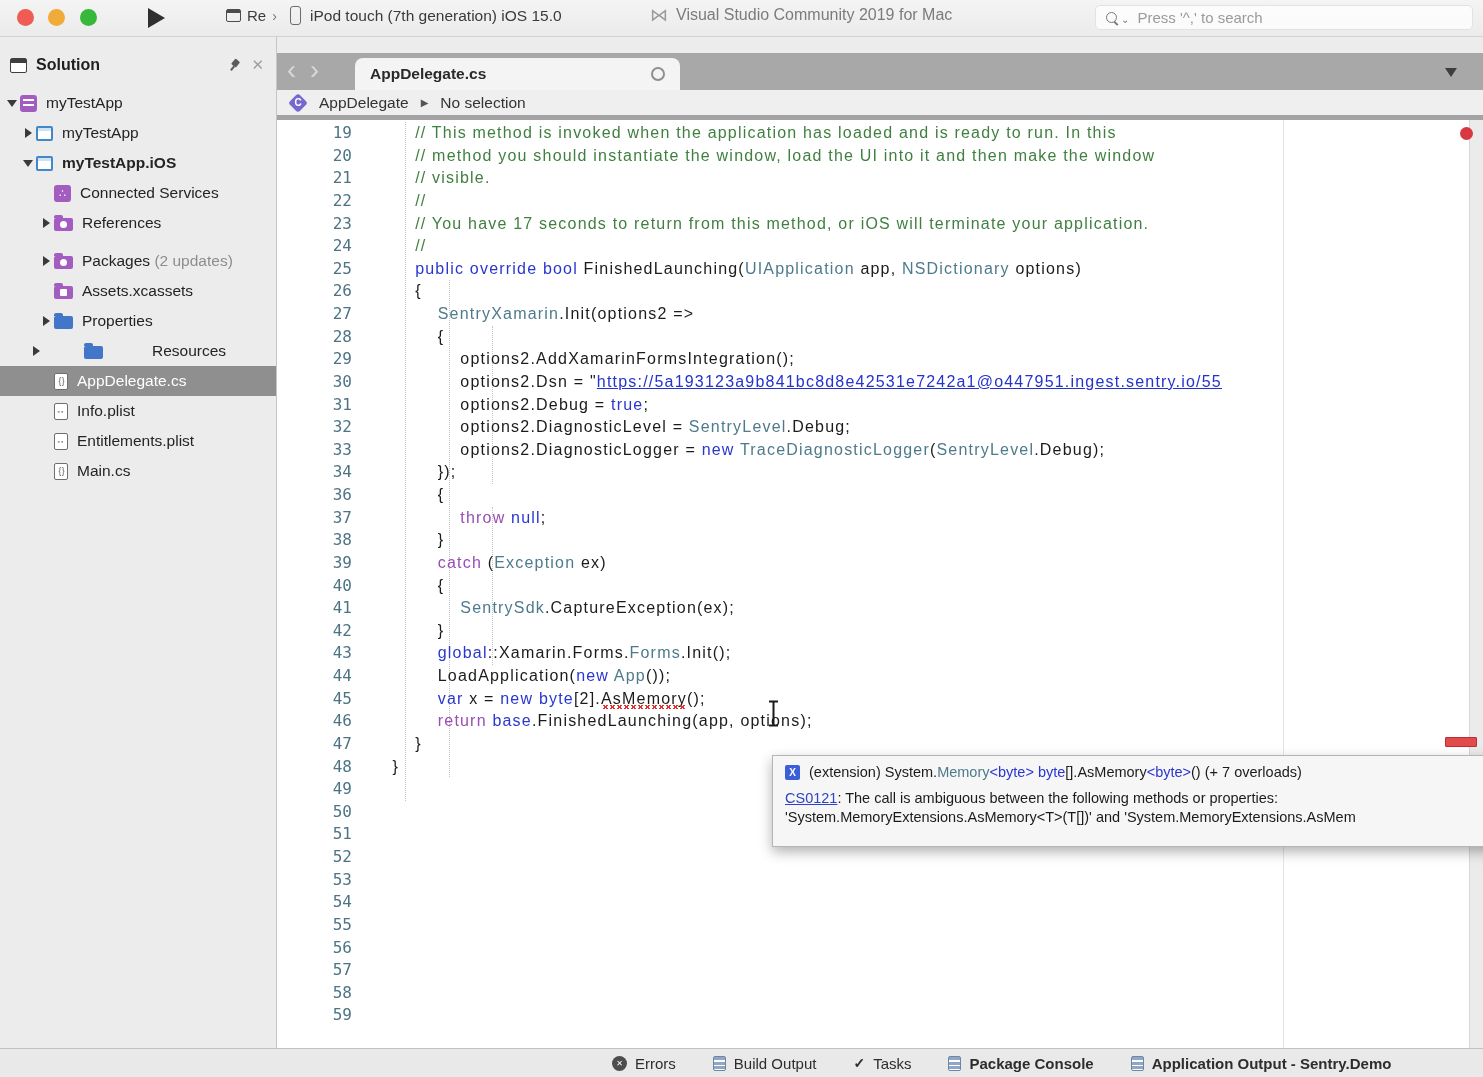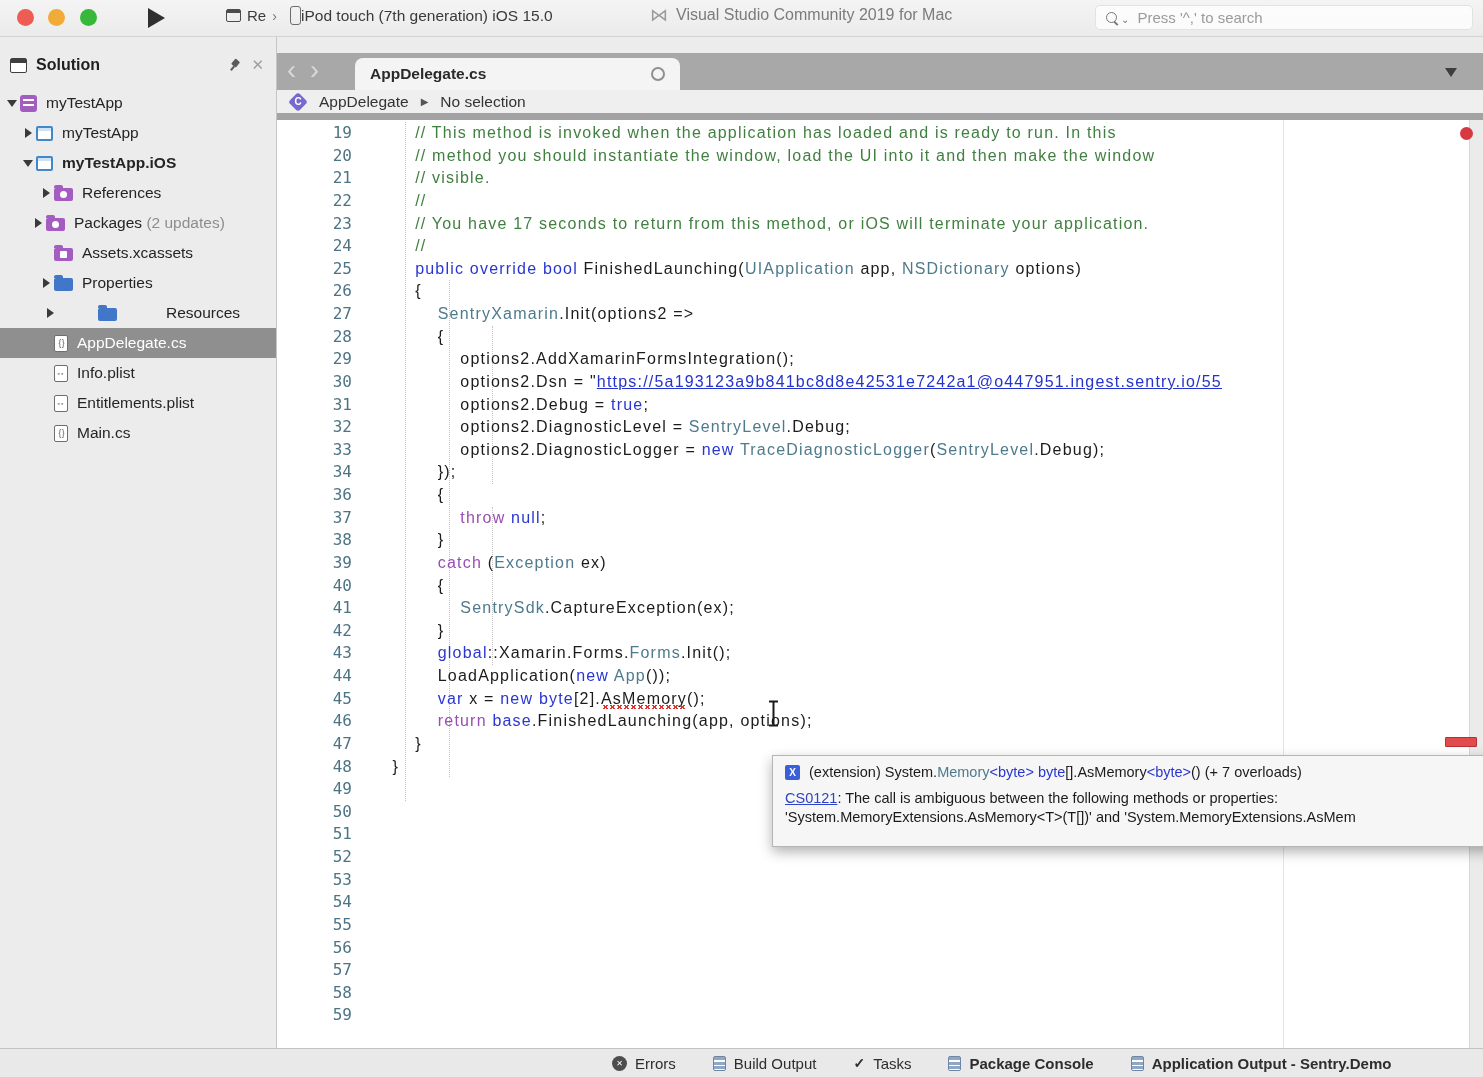--- a/index.html
+++ b/index.html
@@ -10,21 +10,21 @@
   .toolbar{position:absolute;top:0;left:0;width:1483px;height:36px;
            background:linear-gradient(#f4f4f4,#ebebeb);border-bottom:1px solid #d3d3d3;z-index:30}
   .tl{position:absolute;top:9px;width:17px;height:17px;border-radius:50%}
   .tl.red{left:17px;background:#ee5c53}.tl.yellow{left:48px;background:#f0ab39}.tl.green{left:80px;background:#37b83a}
   .run-tri{position:absolute;left:148px;top:8px;width:0;height:0;
            border-left:17px solid #2f2f2f;border-top:10px solid transparent;border-bottom:10px solid transparent}
   .config{position:absolute;left:226px;top:7px;display:flex;align-items:center;gap:6px;font-size:15px;color:#3c3c3c}
   .win-ico{width:15px;height:13px;border:1.7px solid #4c4c4c;border-radius:2px;position:relative;box-sizing:border-box}
   .win-ico::before{content:"";position:absolute;left:0;right:0;top:0;height:3px;background:#4c4c4c}
   .chev{color:#7a7a7a;font-size:14px}
-  .device{position:absolute;left:290px;top:6px;display:flex;align-items:center;font-size:15.5px;color:#3a3a3a}
+  .device{position:absolute;left:290px;top:6px;display:flex;align-items:center;gap:9px;font-size:15.5px;color:#3a3a3a}
   .phone-ico{width:11px;height:19px;border:1.7px solid #6b6b6b;border-radius:3px;box-sizing:border-box}
   .apptitle{position:absolute;left:650px;top:6px;display:flex;align-items:center;gap:8px;font-size:16px;color:#7b7b7b}
   .vs-ico{font-size:18px;color:#9a9a9a;line-height:18px}
   .search{position:absolute;left:1095px;top:5px;width:378px;height:25px;background:rgba(255,255,255,.75);
           border:1px solid #e2e2e2;border-radius:5px;display:flex;align-items:center;gap:8px;padding-left:10px;box-sizing:border-box}
   .mag{width:9px;height:9px;border:1.6px solid #787878;border-radius:50%;position:relative}
   .mag::after{content:"";position:absolute;width:1.7px;height:5px;background:#787878;left:8px;top:8px;transform:rotate(-45deg)}
   .mag-chev{color:#787878;font-size:10px;margin-left:-4px;margin-top:4px}
   .search-text{font-size:15px;color:#9b9b9b}
 
@@ -75,21 +75,21 @@
   
   .editor-col{flex:1;position:relative;background:#ececec}
   .tabstrip{position:absolute;top:17px;left:0;right:0;height:37px;background:#a8a8a8}
   .nav-chevs{position:absolute;left:10px;top:2px;font-size:27px;color:#dadada;letter-spacing:14px}
   .active-tab{position:absolute;left:78px;top:5px;width:295px;height:32px;background:#f4f4f4;border-radius:8px 8px 0 0;
               display:flex;align-items:center;justify-content:space-between;padding:0 15px}
   .tab-title{font-size:15.5px;font-weight:bold;color:#2a2a2a}
   .tab-circle{width:10px;height:10px;border:2px solid #8f8f8f;border-radius:50%}
   .tab-dd{position:absolute;right:26px;top:15px;width:0;height:0;border-top:9px solid #3e3e3e;
           border-left:6px solid transparent;border-right:6px solid transparent}
-  .breadcrumb{position:absolute;top:54px;left:0;right:0;height:30px;background:#efefef;border-bottom:7px solid #a3a3a3;
+  .breadcrumb{position:absolute;top:54px;left:0;right:0;height:30px;background:#efefef;border-bottom:5px solid #a3a3a3;
               display:flex;align-items:center;gap:12px;padding-left:12px;box-sizing:border-box}
   .crumb-icon{position:relative;width:18px;height:18px}
   .crumb-icon::before{content:"";position:absolute;inset:2px;background:#7668cf;transform:rotate(45deg);border-radius:3px}
   .crumb-icon::after{content:"C";position:absolute;inset:0;color:#fff;font-size:10px;font-weight:bold;text-align:center;line-height:18px}
   .crumb-text{font-size:15.5px;color:#333}
   .crumb-arrow{font-size:10px;color:#555}
 
   
   .code-region{position:absolute;top:84px;left:0;right:0;bottom:0;background:#fff;overflow:hidden}
   .code-lines{padding-top:2px;position:relative;z-index:2}
@@ -184,40 +184,45 @@
           <span class="tri right"></span>
           <span class="tree-ico icon-project"></span>
           <span class="tree-label">myTestApp</span>
         </div>
         <div class="tree-row" style="padding-left: 20px;">
           <span class="tri down"></span>
           <span class="tree-ico icon-project"></span>
           <span class="tree-label bold">myTestApp.iOS</span>
         </div>
         <div class="tree-row" style="padding-left: 38px;">
+          <span class="tri none"></span>
+          <span class="tree-ico icon-connected-services"></span>
+          <span class="tree-label">Connected Services</span>
+        </div>
+        <div class="tree-row" style="padding-left: 38px;">
           <span class="tri right"></span>
           <span class="tree-ico folder folder-purple dot"></span>
           <span class="tree-label">References</span>
         </div>
-        <div class="tree-row" style="padding-left: 30px;">
+        <div class="tree-row" style="padding-left: 38px; margin-top: 8px;">
           <span class="tri right"></span>
           <span class="tree-ico folder folder-purple dot"></span>
           <span class="tree-label">Packages<span class="tree-suffix"> (2 updates)</span></span>
         </div>
         <div class="tree-row" style="padding-left: 38px;">
           <span class="tri none"></span>
           <span class="tree-ico folder folder-purple sq"></span>
           <span class="tree-label">Assets.xcassets</span>
         </div>
         <div class="tree-row" style="padding-left: 38px;">
           <span class="tri right"></span>
           <span class="tree-ico folder folder-blue"></span>
           <span class="tree-label">Properties</span>
         </div>
-        <div class="tree-row" style="padding-left: 42px; gap: 40px;">
+        <div class="tree-row" style="padding-left: 28px; gap: 40px;">
           <span class="tri right"></span>
           <span class="tree-ico folder folder-blue"></span>
           <span class="tree-label">Resources</span>
         </div>
         <div class="tree-row selected" style="padding-left: 38px;">
           <span class="tri none"></span>
           <span class="tree-ico icon-file-cs"></span>
           <span class="tree-label">AppDelegate.cs</span>
         </div>
         <div class="tree-row" style="padding-left: 38px;">

